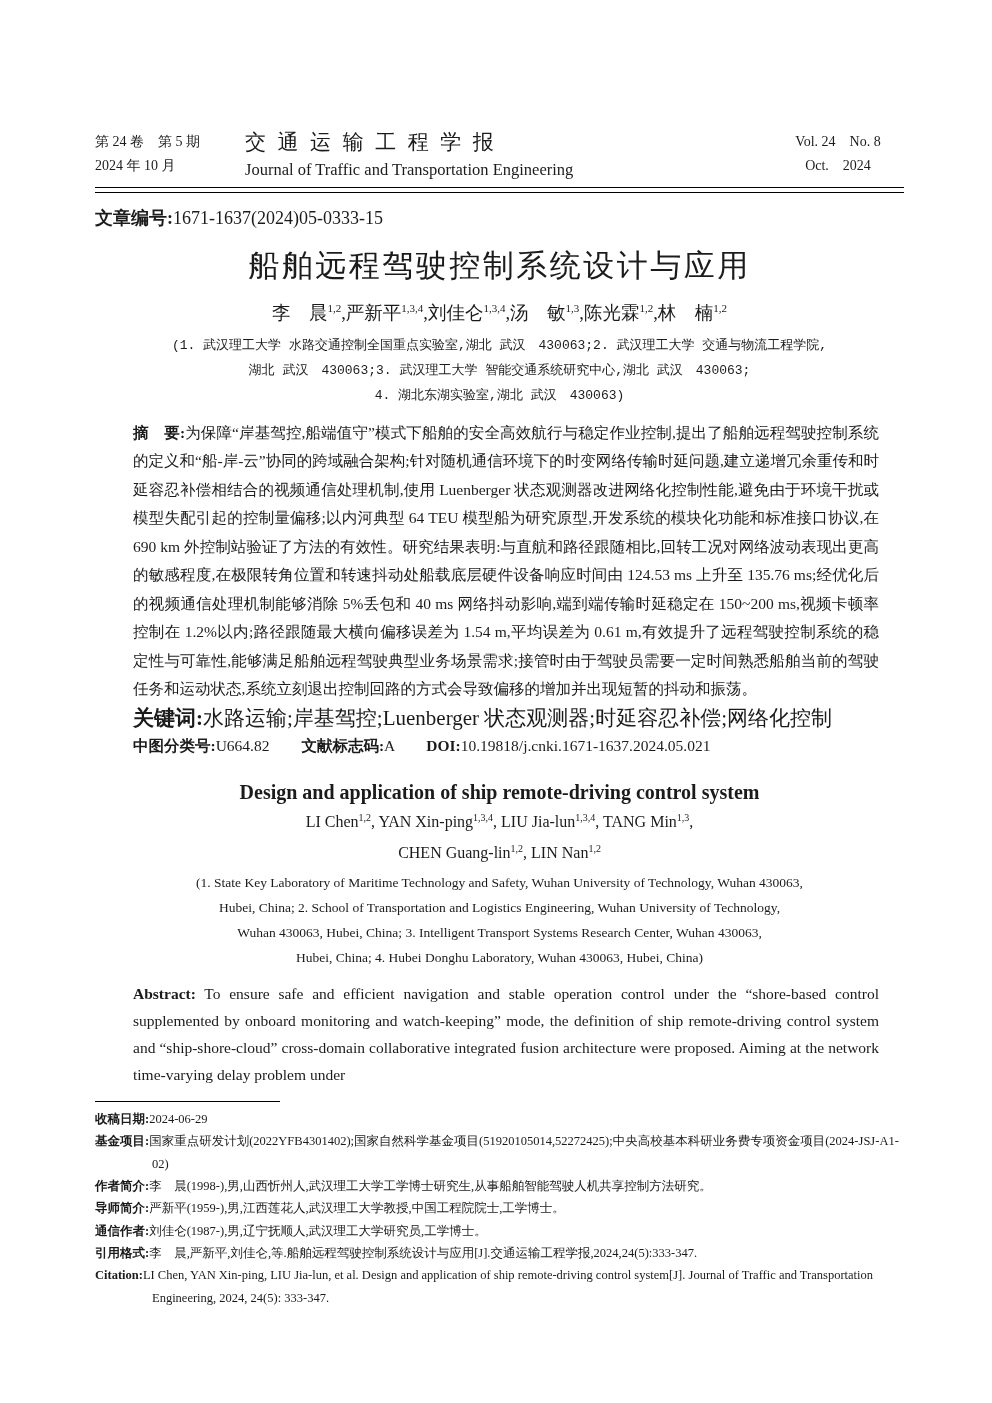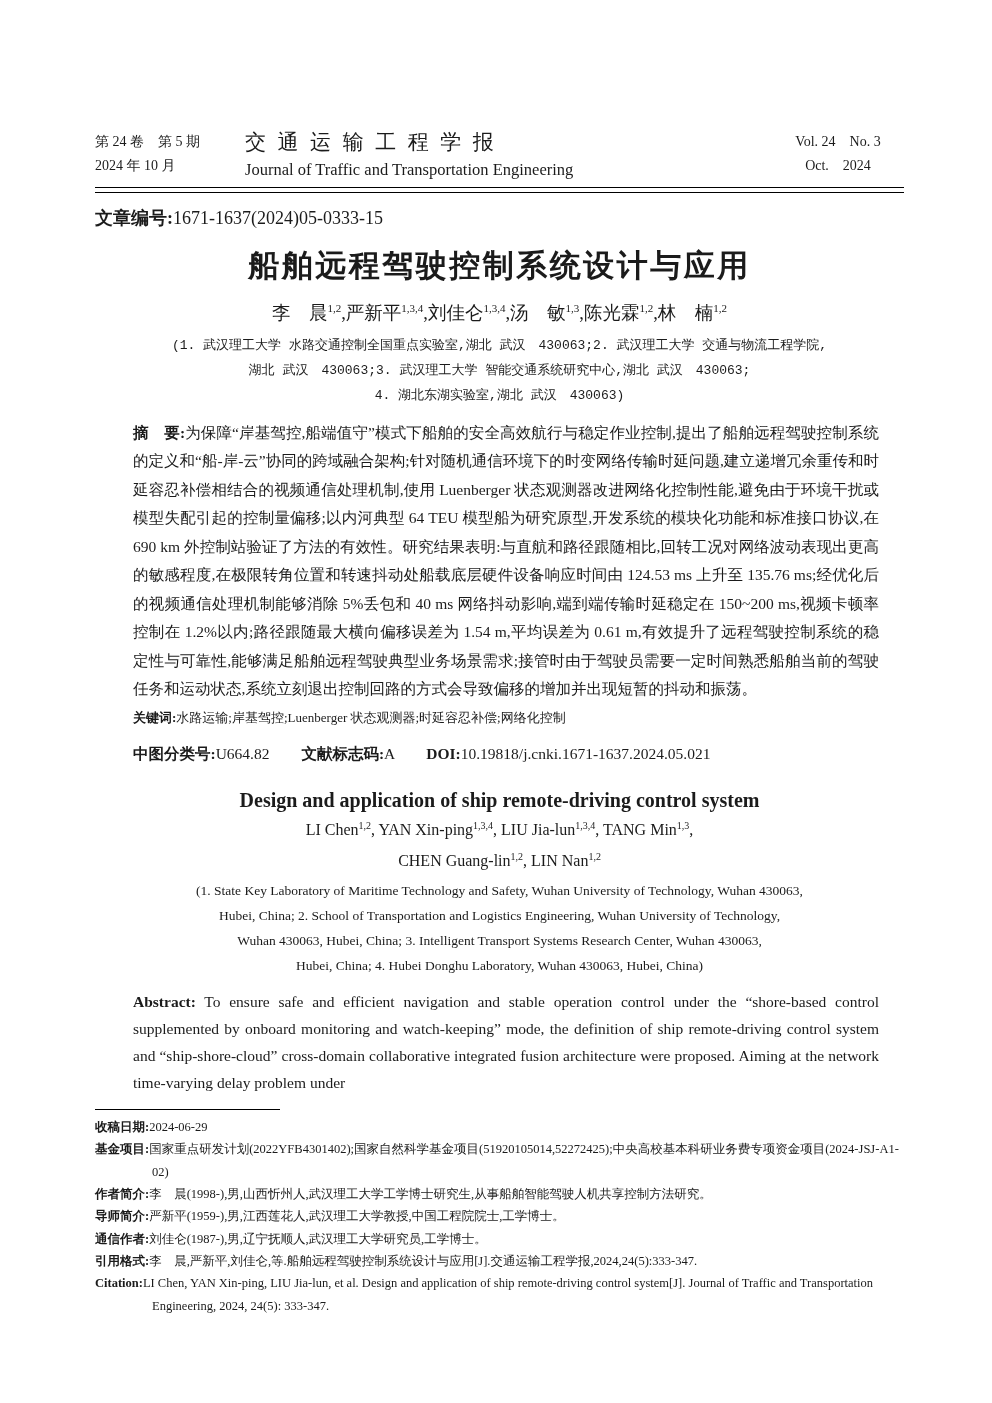--- a/index.html
+++ b/index.html
@@ -16,29 +16,29 @@
   .jh-center{ flex:1; text-align:left; }
   .jh-cn { font-size:21px; letter-spacing:0.55em; margin-right:-0.55em; }
   .jh-en { font-size:16.5px; margin-top:4px; }
   .jh-right { width:132px; text-align:center; font-size:14px; line-height:24px; white-space:nowrap; }
 
   .rule-double { margin-top:7px; height:3.5px; border-top:1.8px solid #000; border-bottom:1.8px solid #000; }
 
   .article-no { margin-top:13px; font-size:18px; }
   .b { font-weight:bold; }
 
-  .title-cn { margin-top:15px; text-align:center; font-size:31px; font-weight:bold; letter-spacing:2.5px; }
+  .title-cn { margin-top:15px; text-align:center; font-size:31px; font-weight:normal; letter-spacing:2.5px; }
 
   .authors-cn { margin-top:13px; text-align:center; font-size:18.5px; }
   .authors-cn sup { font-size:11px; }
 
   .affils-cn { margin-top:8px; font-size:13px; line-height:25px; text-align:center;font-family:Liberation Mono, monospace; }
 
   .abstract-cn { margin:11px 25px 0 38px; font-size:15.5px; line-height:28.5px; text-align:justify; }
-  .kw  { margin:0 25px 8px 38px; font-size:13px; line-height:28.5px;font-family:Liberation Serif, serif; }
+  .kw  { margin:0 25px 0 38px; font-size:21px; line-height:28.5px;font-family:Liberation Serif, serif; }
   .clc { margin:0 25px 0 38px; font-size:15.5px; line-height:28.5px; white-space:nowrap; }
   .gap { margin-left:28px; }
 
   .title-en { margin-top:20px; text-align:center; font-size:20px; font-weight:bold; }
   .authors-en { margin-top:0; text-align:center; font-size:16px; line-height:27px; }
   .authors-en sup { font-size:10px; }
   .affils-en { margin-top:4px; text-align:center; font-size:13.5px; line-height:25px; }
   .abstract-en { margin:10px 25px 0 38px; font-size:15.5px; line-height:27px; text-align:justify; }
 
   .foot-sep { margin-top:13px; width:185px; border-top:1.5px solid #000; }
@@ -53,21 +53,21 @@
   <div class="jheader">
     <div class="jh-left">
       <div>第 24 卷　第 5 期</div>
       <div>2024 年 10 月</div>
     </div>
     <div class="jh-center">
       <div class="jh-cn">交通运输工程学报</div>
       <div class="jh-en">Journal of Traffic and Transportation Engineering</div>
     </div>
     <div class="jh-right">
-      <div>Vol. 24　No. 3</div>
+      <div>Vol. 24　No. 8</div>
       <div>Oct.　2024</div>
     </div>
   </div>
 
   <div class="rule-double"></div>
 
   <div class="article-no">
     <span class="b">文章编号:</span><span>1671-1637(2024)05-0333-15</span>
   </div>
 

